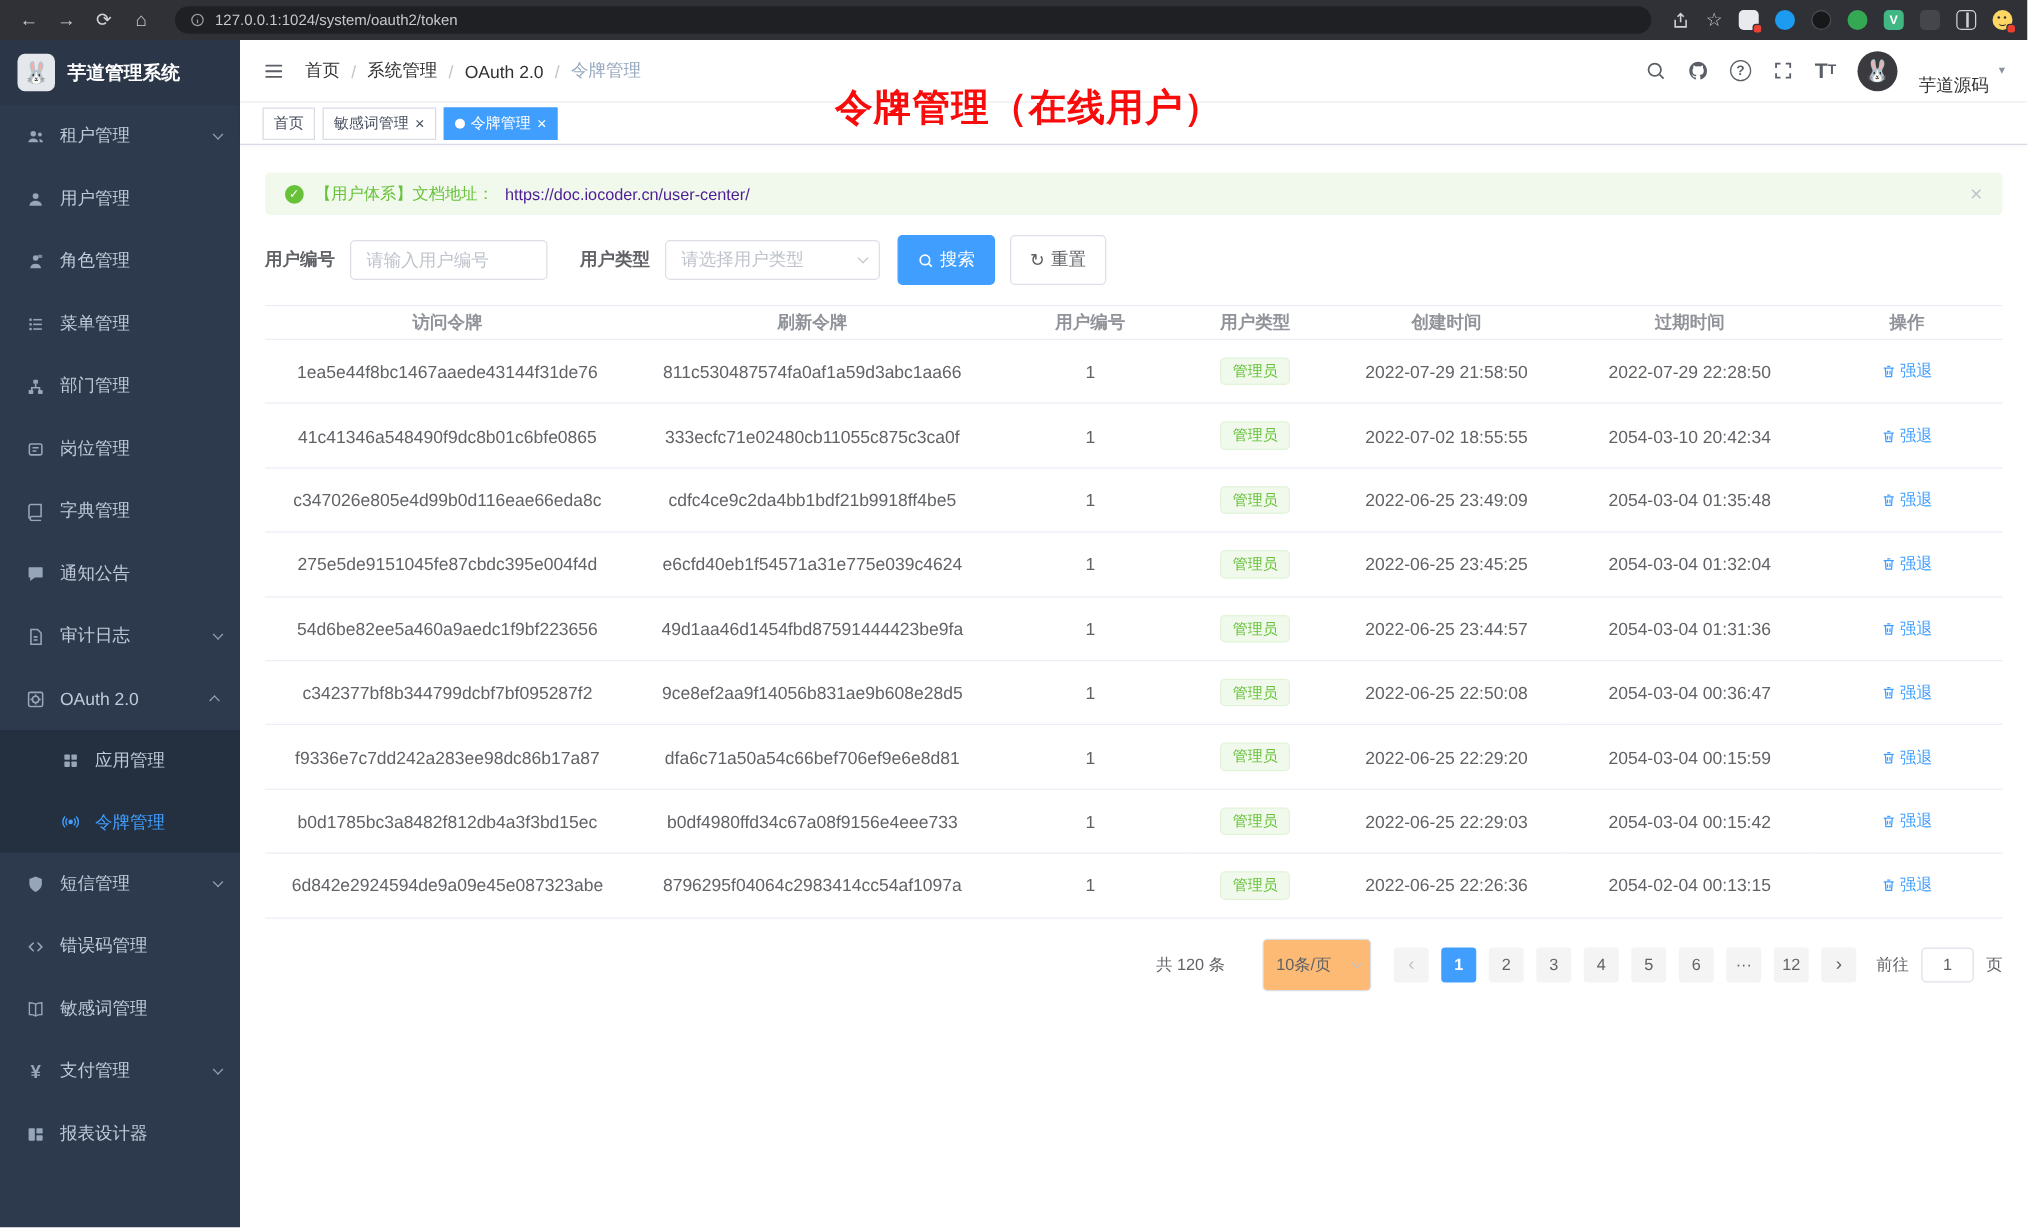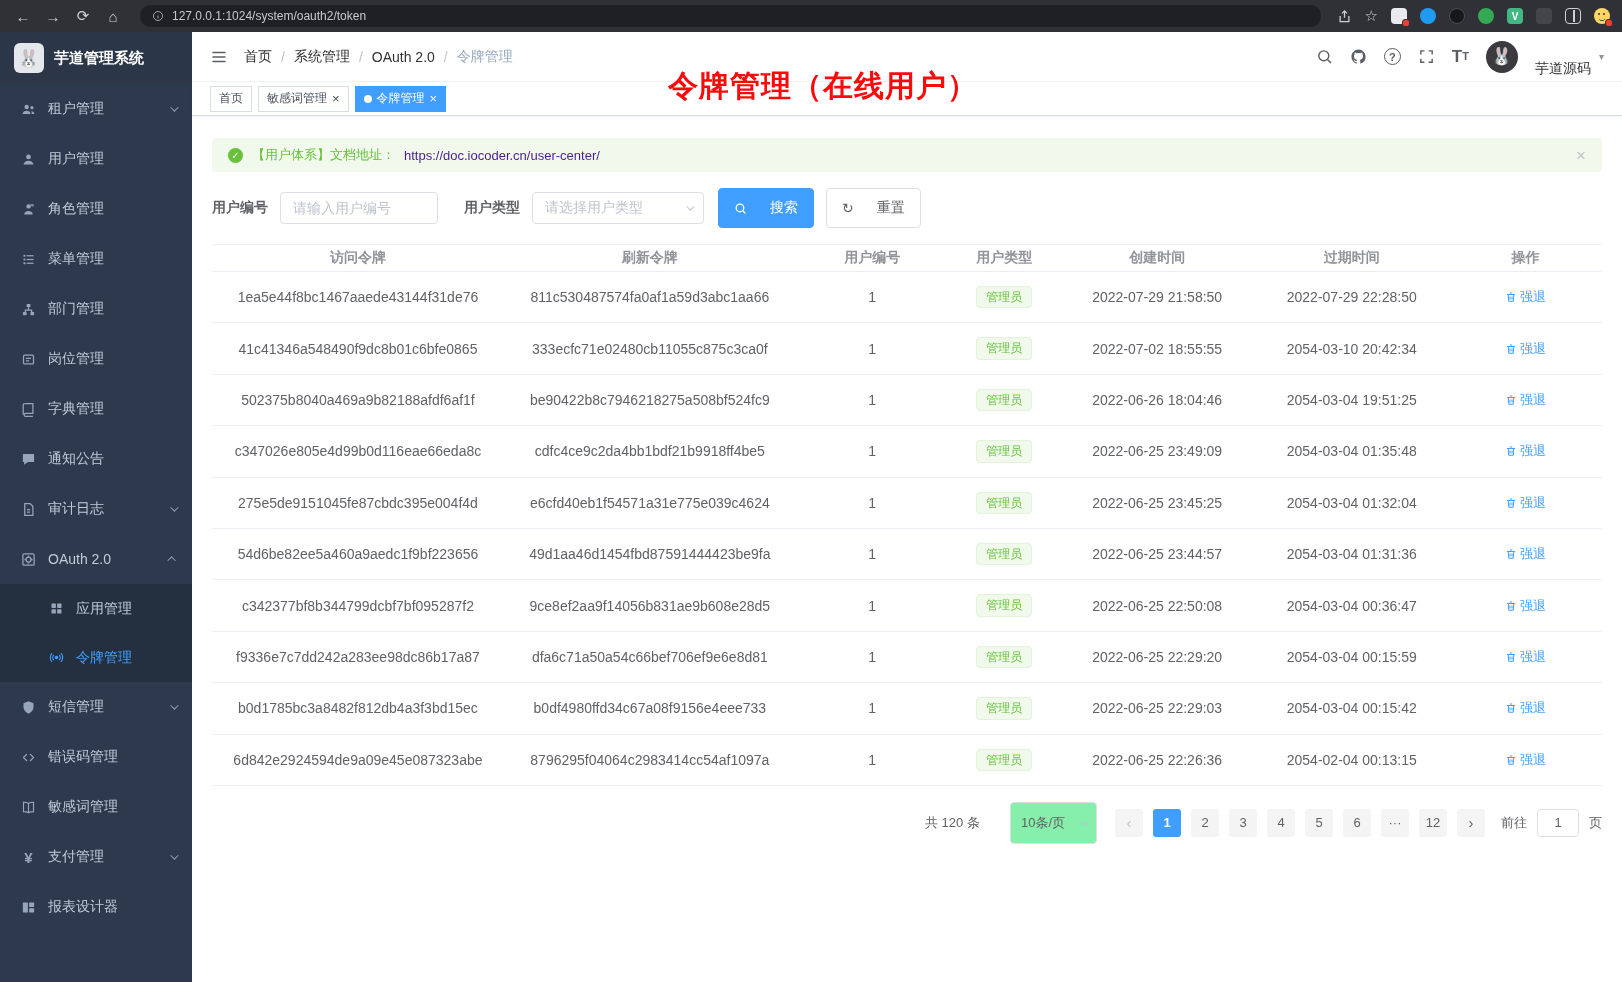--- a/index.html
+++ b/index.html
@@ -86,37 +86,37 @@
   .alert-link { color: #4c1d95; text-decoration: none; cursor: pointer; }
   .aclose { margin-left: auto; color: #c0c4cc; font-size: 17px; cursor: pointer; line-height: 1; }
 
   .filter-bar { display: flex; align-items: center; margin-bottom: 16px; }
   .flabel { color: #606266; font-weight: 700; font-size: 14px; margin-right: 12px; }
   .flabel.second { margin-left: 26px; }
   .inp { width: 158px; height: 32px; border: 1px solid #dcdfe6; border-radius: 4px; padding: 0 12px; font-size: 14px; color: #606266; outline: none; font-family: inherit; }
   .inp::placeholder { color: #bfc4cc; }
   .selectbox { width: 172px; height: 32px; border: 1px solid #dcdfe6; border-radius: 4px; display: flex; align-items: center; justify-content: space-between; padding: 0 11px 0 12px; color: #bfc4cc; font-size: 14px; cursor: pointer; background: #fff; }
   .chev-gray { width: 6px; height: 6px; border-right: 1.4px solid #c0c4cc; border-bottom: 1.4px solid #c0c4cc; transform: rotate(45deg) translateY(-2px); flex-shrink: 0; }
-  .btn { height: 40px; border-radius: 4px; border: 1px solid #dcdfe6; background: #fff; color: #606266; font-size: 14px; display: inline-flex; align-items: center; gap: 23px; padding: 0 15px; cursor: pointer; font-family: inherit; }
+  .btn { height: 40px; border-radius: 4px; border: 1px solid #dcdfe6; background: #fff; color: #606266; font-size: 14px; display: inline-flex; align-items: center; gap: 5px; padding: 0 15px; cursor: pointer; font-family: inherit; }
   .btn.primary { background: #409eff; border-color: #409eff; color: #fff; margin-left: 14px; margin-right: 12px; }
   .btn svg { width: 13px; height: 13px; }
   .ricon { font-size: 14px; line-height: 1; }
 
   
   .tokens-table { width: 100%; border-collapse: collapse; font-size: 14px; color: #606266; border-top: 1px solid #ebeef5; }
   .tokens-table th { color: #909399; font-weight: 600; padding: 4px 6px; border-bottom: 1px solid #ebeef5; text-align: center; }
   .tokens-table td { padding: 14px 6px; border-bottom: 1px solid #ebeef5; text-align: center; }
   .tag-success { display: inline-block; background: #f0f9eb; border: 1px solid #e1f3d8; color: #67c23a; font-size: 12px; padding: 3px 9px; border-radius: 4px; line-height: 1.2; }
   .oplink { color: #409eff; cursor: pointer; display: inline-flex; align-items: center; gap: 3px; font-size: 13px; text-decoration: none; }
   .oplink svg { width: 12px; height: 12px; }
 
   
   .pagination { display: flex; align-items: center; justify-content: flex-end; gap: 10px; margin-top: 16px; font-size: 13px; color: #606266; }
   .ptotal { margin-right: 20px; font-size: 13px; }
-  .psize { height: 42px; border: 1px solid #dcdfe6; border-radius: 4px; display: flex; align-items: center; gap: 16px; padding: 0 9px 0 10px; cursor: pointer; margin-right: 8px; background: #86efac; }
+  .psize { height: 42px; border: 1px solid #dcdfe6; border-radius: 4px; display: flex; align-items: center; gap: 16px; padding: 0 9px 0 10px; cursor: pointer; margin-right: 8px; background: #fdba74; }
   .pbtn { min-width: 28px; height: 28px; border: none; border-radius: 3px; background: #f4f4f5; color: #606266; font-size: 13px; cursor: pointer; font-family: inherit; padding: 0 5px; }
   .pbtn.active { background: #409eff; color: #fff; font-weight: 700; }
   .pbtn.prev { color: #c0c4cc; font-size: 15px; }
   .pbtn.next { font-size: 15px; }
   .goto-label { margin-left: 6px; }
   .goto { width: 42px; height: 28px; border: 1px solid #dcdfe6; border-radius: 4px; text-align: center; font-size: 13px; color: #606266; outline: none; font-family: inherit; }
 
   
   .annotation { position: absolute; left: 668px; top: 66px; color: #f70b0b; font-size: 30px; font-weight: 700; letter-spacing: 1px; z-index: 60; pointer-events: none; }
 </style>
@@ -487,36 +487,20 @@
               <td>
                 <a class="oplink">
                   <svg viewBox="0 0 24 24" fill="none" stroke="currentColor" stroke-width="2">
                     <path d="M4 7h16M9.5 4h5M6.5 7l1 13.5h9l1-13.5M10 11v6M14 11v6"></path>
                   </svg>
                   <span>强退</span>
                 </a>
               </td>
             </tr>
 
-            <tr>
-              <td>502375b8040a469a9b82188afdf6af1f</td>
-              <td>be90422b8c7946218275a508bf524fc9</td>
-              <td>1</td>
-              <td><span class="tag-success">管理员</span></td>
-              <td>2022-06-26 18:04:46</td>
-              <td>2054-03-04 19:51:25</td>
-              <td>
-                <a class="oplink">
-                  <svg viewBox="0 0 24 24" fill="none" stroke="currentColor" stroke-width="2">
-                    <path d="M4 7h16M9.5 4h5M6.5 7l1 13.5h9l1-13.5M10 11v6M14 11v6"></path>
-                  </svg>
-                  <span>强退</span>
-                </a>
-              </td>
-            </tr>
 
             <tr>
               <td>c347026e805e4d99b0d116eae66eda8c</td>
               <td>cdfc4ce9c2da4bb1bdf21b9918ff4be5</td>
               <td>1</td>
               <td><span class="tag-success">管理员</span></td>
               <td>2022-06-25 23:49:09</td>
               <td>2054-03-04 01:35:48</td>
               <td>
                 <a class="oplink">

